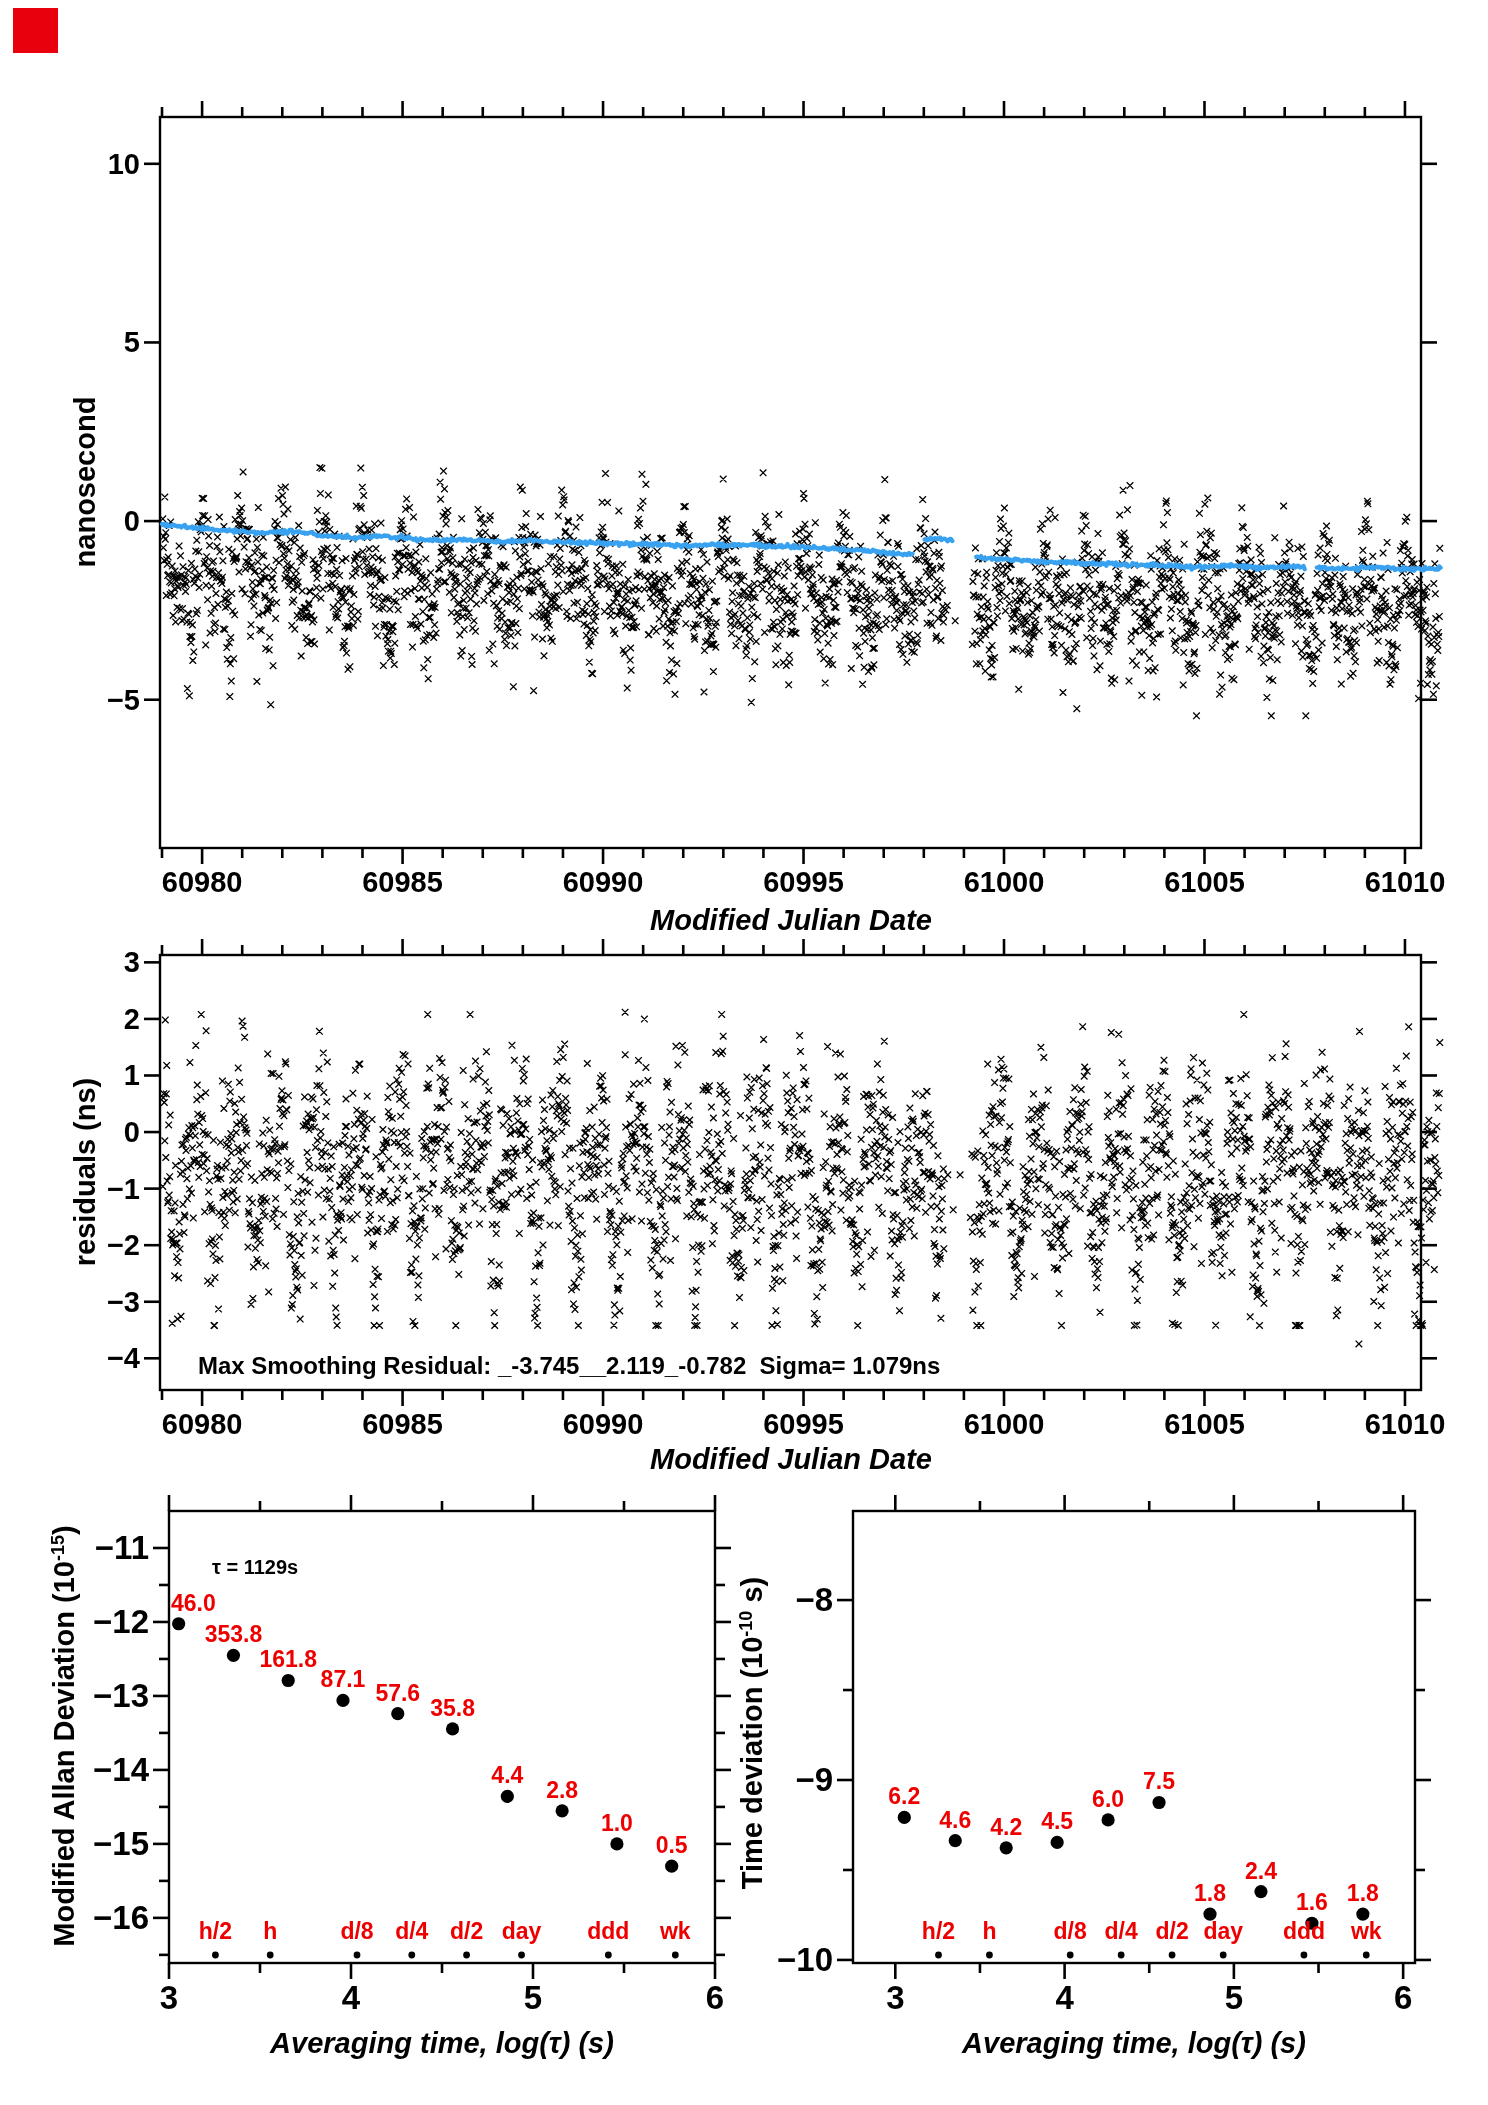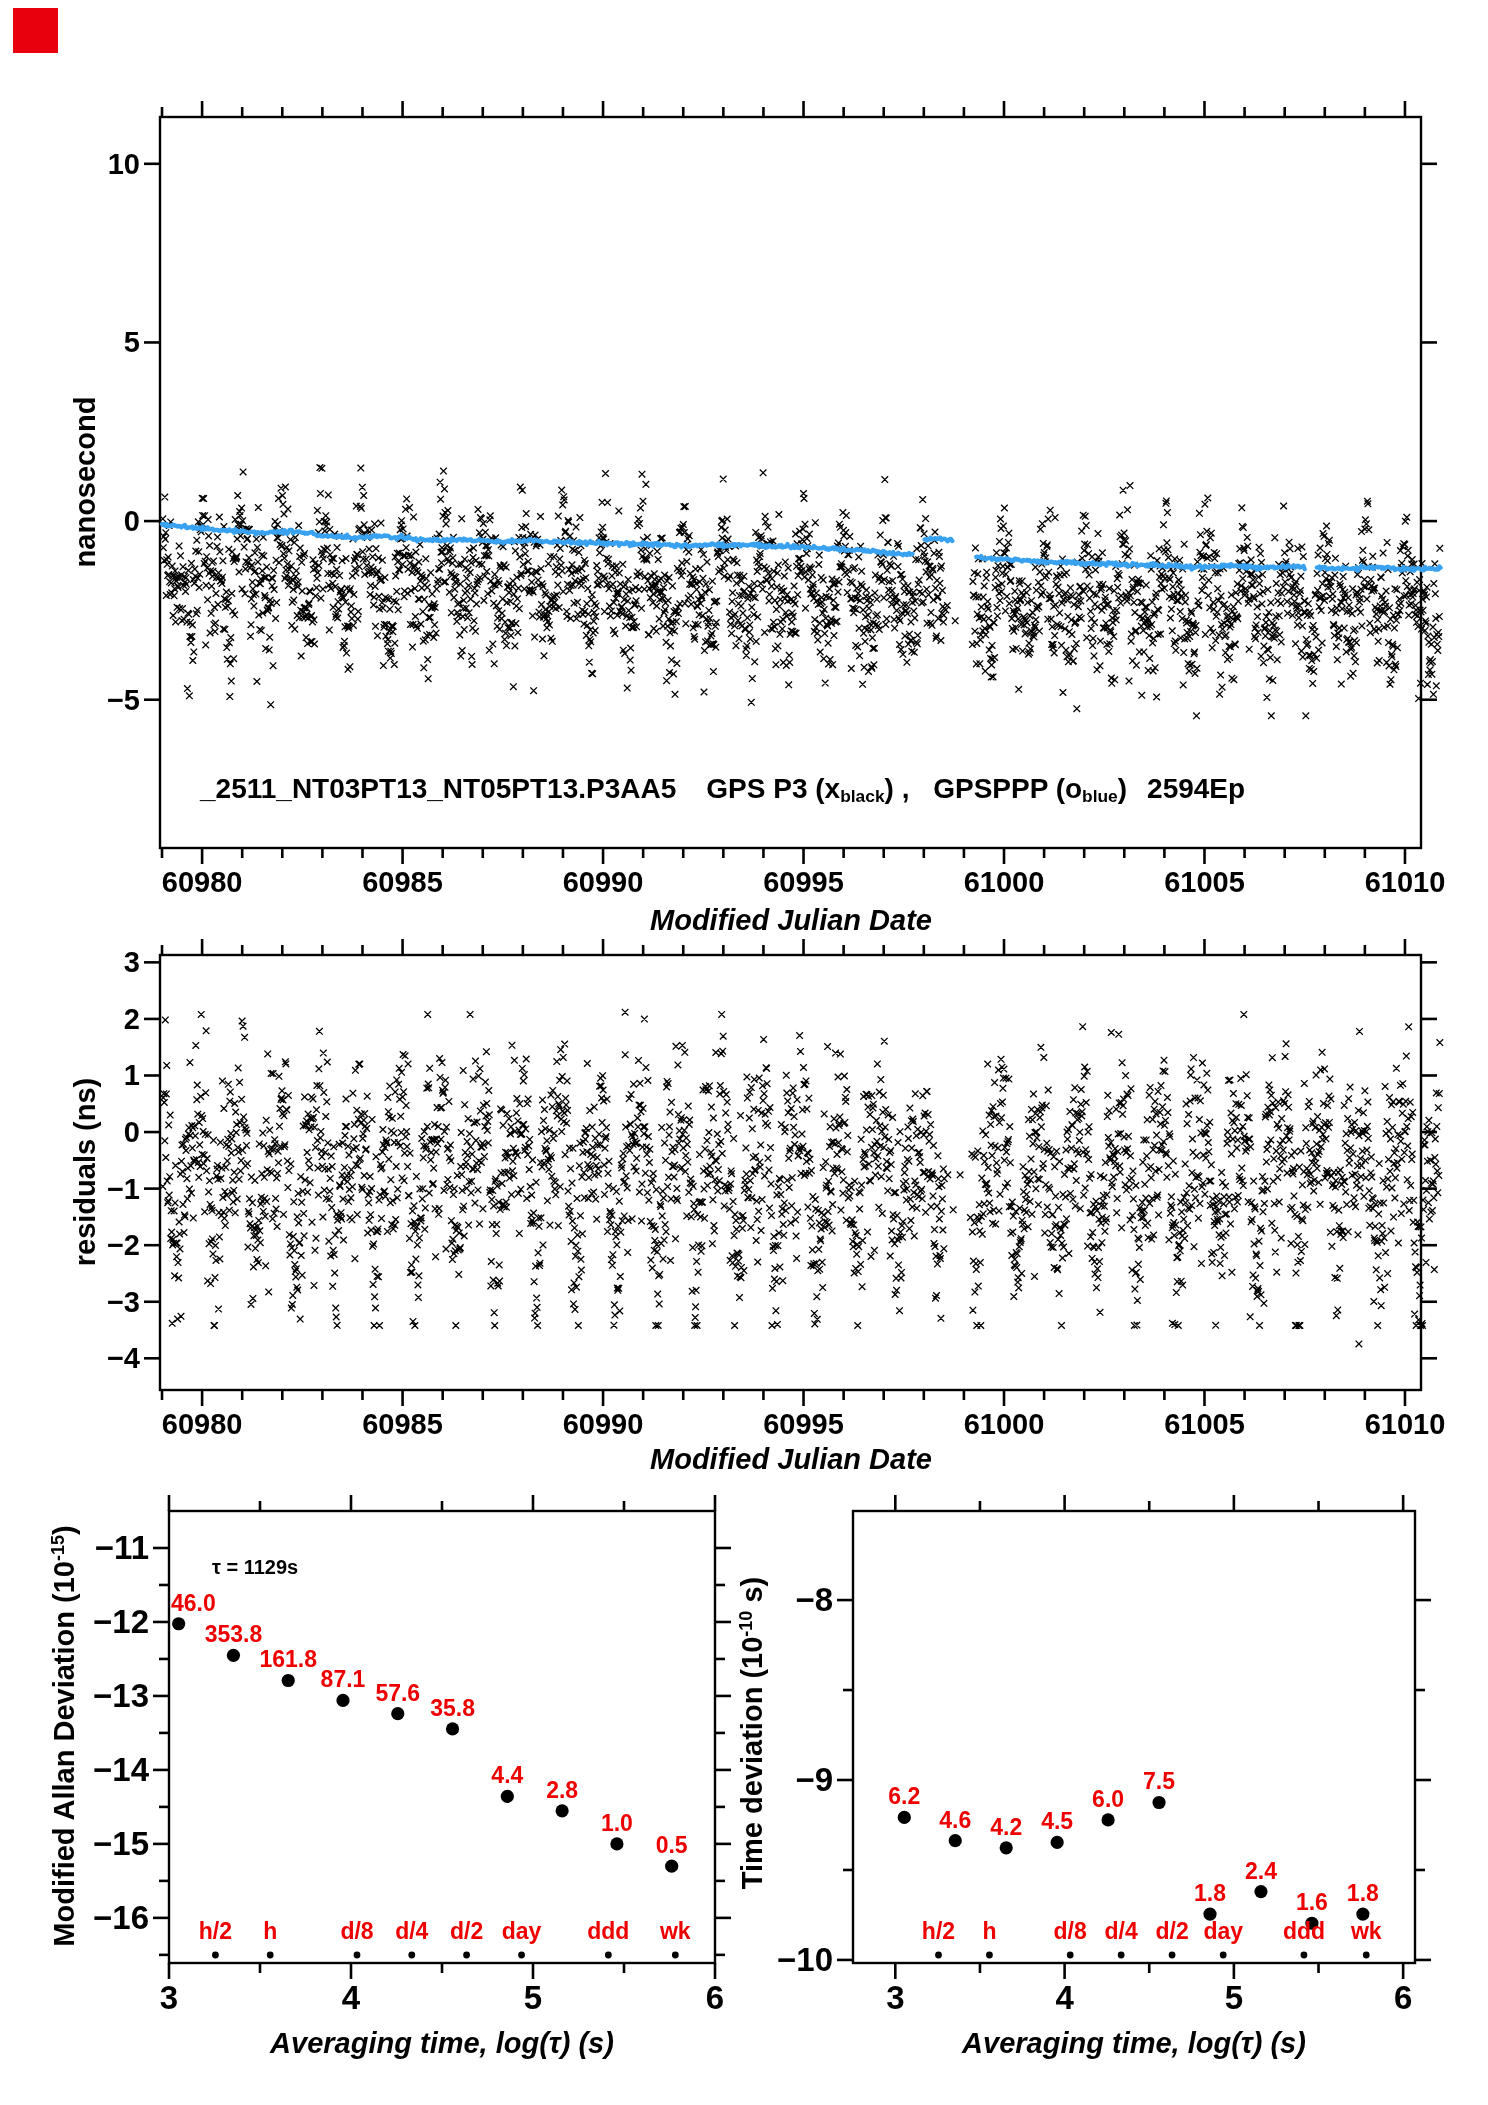--- a/index.html
+++ b/index.html
@@ -373,17 +373,17 @@
   <div class="vlabel" style="left:85px;top:482px;">nanosecond</div>
   <div class="vlabel" style="left:85px;top:1172px;">residuals (ns)</div>
   <div class="vlabel" style="left:64px;top:1736px;"><span>Modified Allan Deviation (10</span><span class="sp">-15</span><span>)</span></div>
   <div class="vlabel" style="left:752px;top:1733px;"><span>Time deviation (10</span><span class="sp">-10</span><span> s)</span></div>
 
   <div class="hlabel" style="left:791px;top:920px;">Modified Julian Date</div>
   <div class="hlabel" style="left:791px;top:1459px;">Modified Julian Date</div>
   <div class="hlabel" style="left:442px;top:2043px;">Averaging time, log(τ) (s)</div>
   <div class="hlabel" style="left:1134px;top:2043px;">Averaging time, log(τ) (s)</div>
 
-  <div class="itext" style="left:200px;top:773px;"><span>_2511_NT03PT13_NT05PT13.P3AA5</span><span class="gap1">GPS P3 (x</span><span class="sb">black</span><span>) , </span><span class="gap2">GPSPPP (o</span><span class="sb">blue</span><span>)</span><span class="gap3">2594Ep</span></div>
-
+
+  <div class="itext stats" style="left:198px;top:1352px;">Max Smoothing Residual: _-3.745__2.119_-0.782  Sigma= 1.079ns</div>
 
   <div class="itext tau" style="left:212px;top:1556px;">τ = 1129s</div>
 </div>
 
 </body></html>

